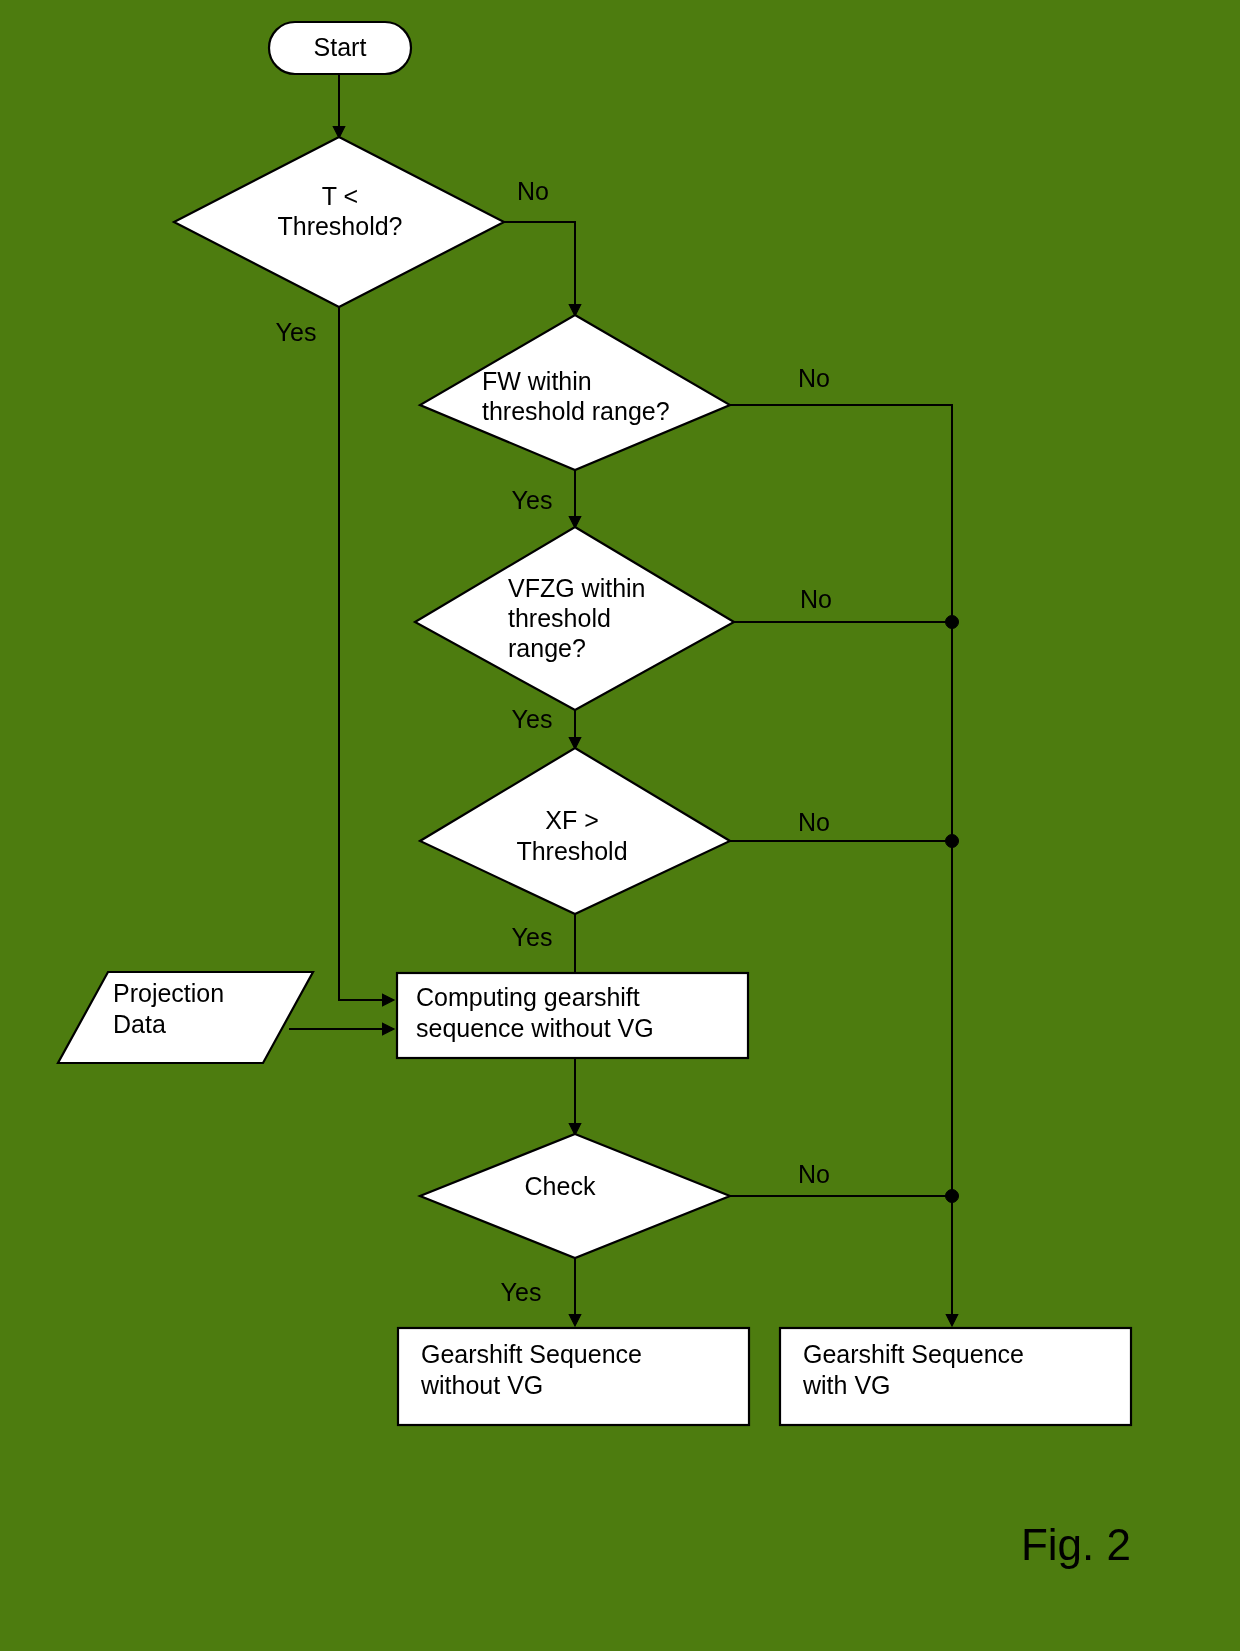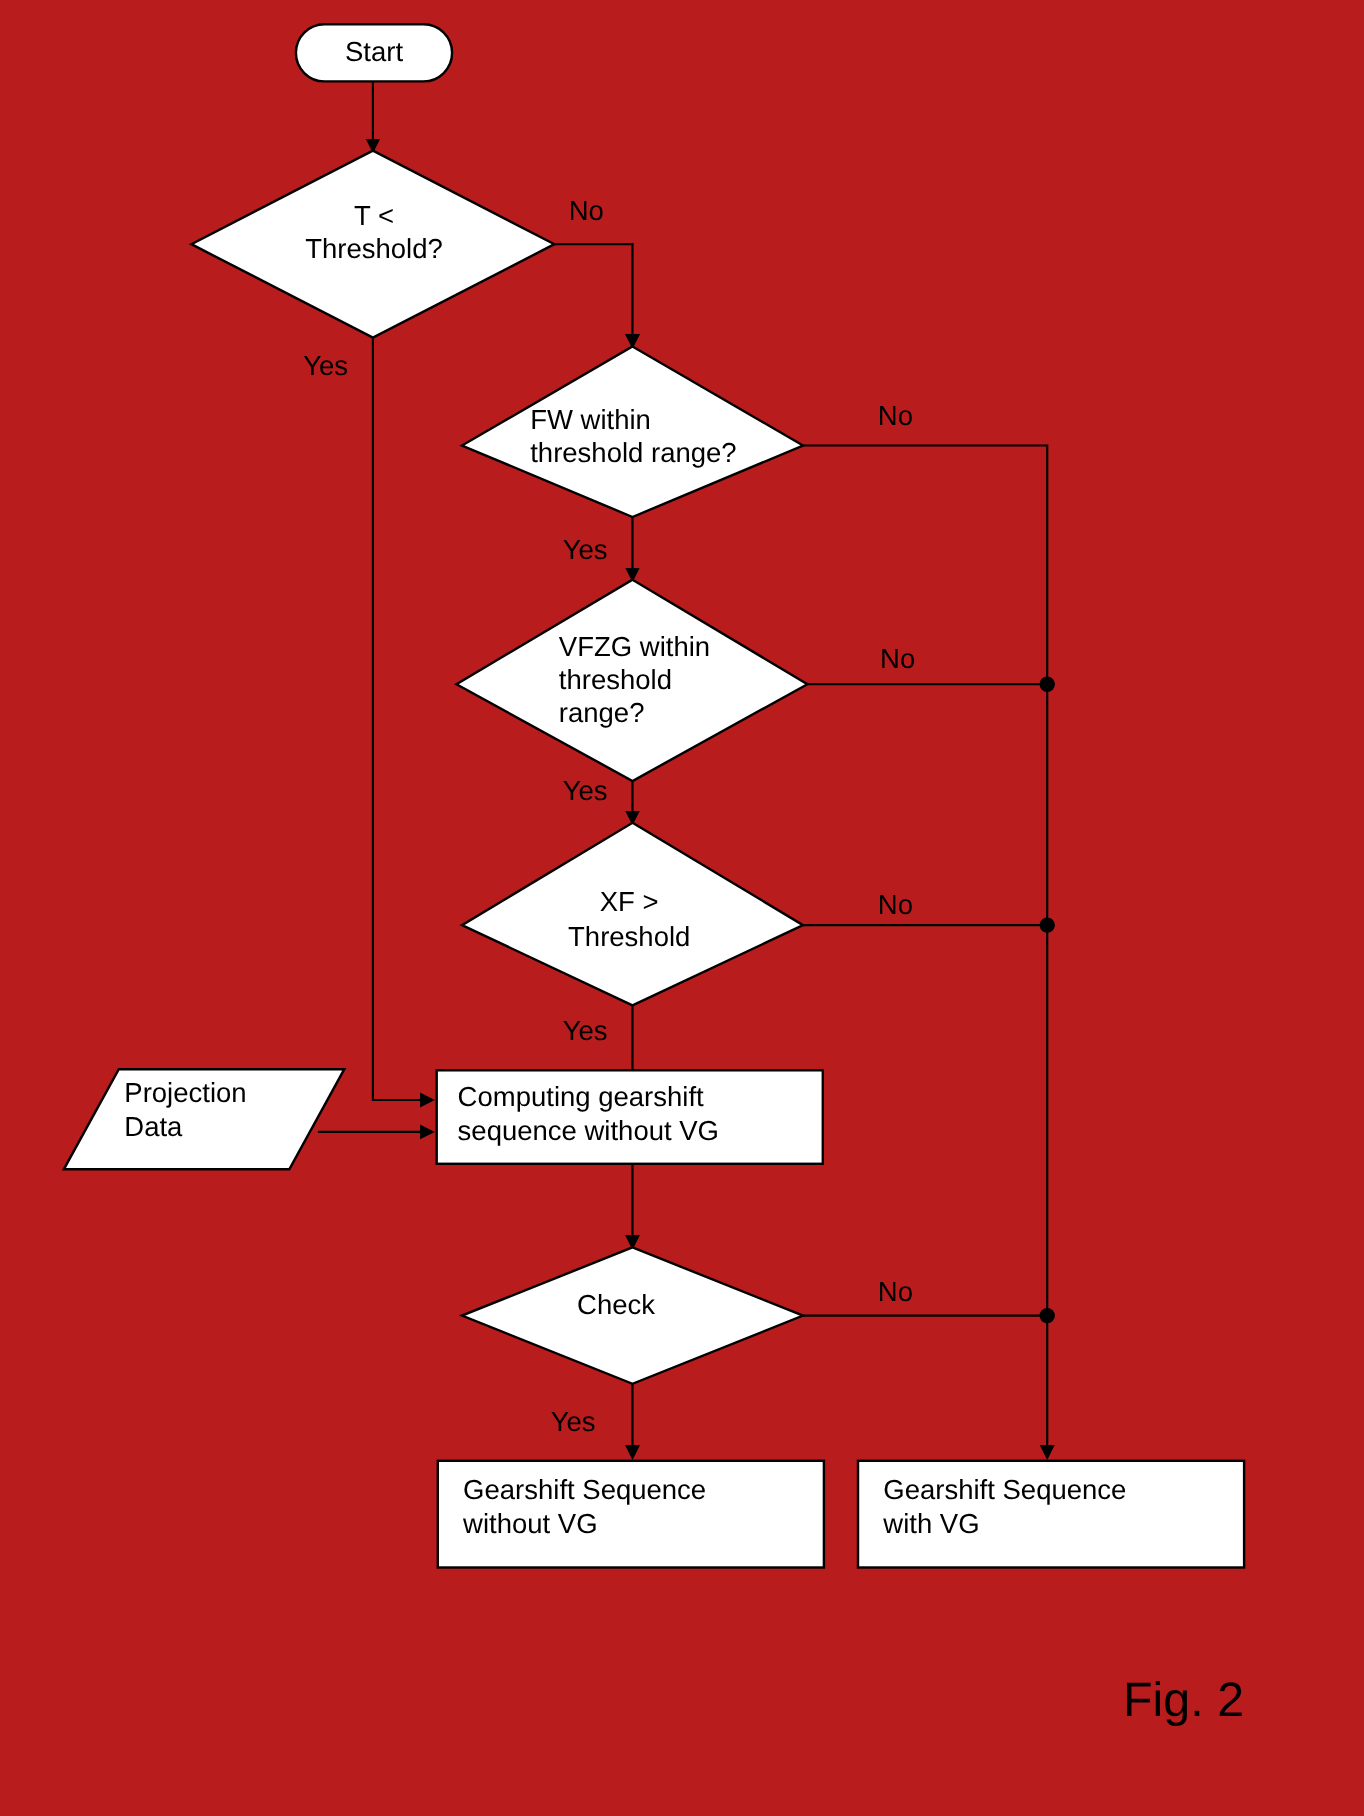--- a/index.html
+++ b/index.html
@@ -4,21 +4,21 @@
 <style>
   html, body {
     margin: 0;
     padding: 0;
     background: #ffffff;
   }
   #page {
     position: relative;
     width: 1240px;
     height: 1651px;
-    background: #b91c1c;
+    background: #4d7c0f;
     overflow: hidden;
     font-family: "Liberation Sans", sans-serif;
   }
   #flow-svg {
     position: absolute;
     left: 0;
     top: 0;
     width: 1240px;
     height: 1651px;
   }

